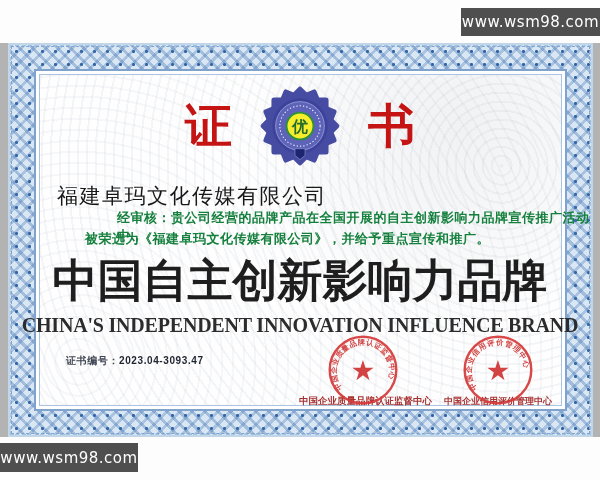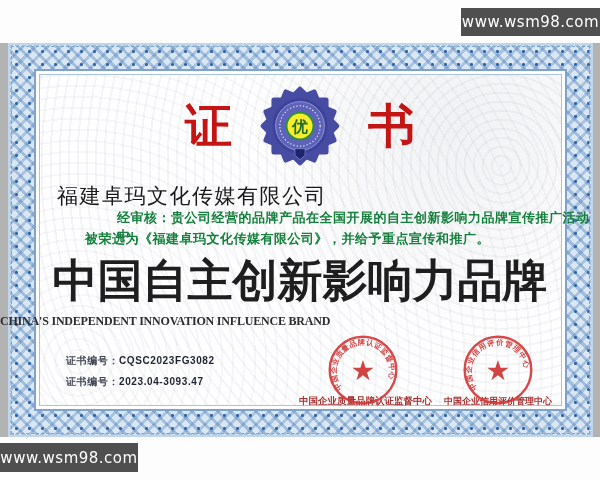--- a/index.html
+++ b/index.html
@@ -71,23 +71,23 @@
   }
   .body-line.l1{left:117px;top:209px;}
   .body-line.l2{left:85px;top:230px;}
   
   .award-cn{
     position:absolute;left:0;top:251px;width:600px;text-align:center;
     font-family:"Liberation Serif","DejaVu Serif",serif;
     font-weight:900;font-size:45px;color:#1e1e1e;letter-spacing:0;z-index:5;
   }
   .award-en{
-    position:absolute;left:0;top:314px;width:600px;
+    position:absolute;left:0;top:314px;width:600px;text-align:center;
     font-family:"Liberation Serif","DejaVu Serif",serif;
-    font-weight:bold;font-size:12px;color:#2c2c2c;letter-spacing:-.2px;z-index:5;
+    font-weight:bold;font-size:20px;color:#2c2c2c;letter-spacing:-.2px;z-index:5;
   }
   
   .cert-info{position:absolute;left:66px;top:354px;z-index:5;}
   .cert-info .line{font-size:10px;color:#3e4452;letter-spacing:.6px;margin-bottom:7px;font-weight:bold;}
   .cert-info .val{color:#1e2430;font-weight:bold;}
   
   .seal{position:absolute;width:74px;height:74px;opacity:.92;z-index:6;}
   .seal.left{left:326px;top:333px;}
   .seal.right{left:461px;top:333px;}
   .seal-caption{
@@ -137,23 +137,20 @@
   <div class="recipient">福建卓玛文化传媒有限公司</div>
 
   <div class="body-line l1">经审核：贵公司经营的品牌产品在全国开展的自主创新影响力品牌宣传推广活动中，</div>
   <div class="body-line l2">被荣选为《福建卓玛文化传媒有限公司》，并给予重点宣传和推广。</div>
 
   <div class="award-cn">中国自主创新影响力品牌</div>
   <div class="award-en">CHINA'S INDEPENDENT INNOVATION INFLUENCE BRAND</div>
 
   <div class="cert-info">
     <div class="line">
-      <span>证书编号：</span><span class="val">CQSC2023FG3082</span>
-    </div>
-    <div class="line">
       <span>证书编号：</span><span class="val">2023.04-3093.47</span>
     </div>
   </div>
 
   <div class="seal-caption left">中国企业质量品牌认证监督中心</div>
   <div class="seal-caption right">中国企业信用评价管理中心</div>
 
   <svg class="seal left" viewBox="0 0 80 80">
     <defs>
         <path id="arcL" d="M 17.5,60 A 29,29 0 1 1 62.5,60" fill="none"></path>

